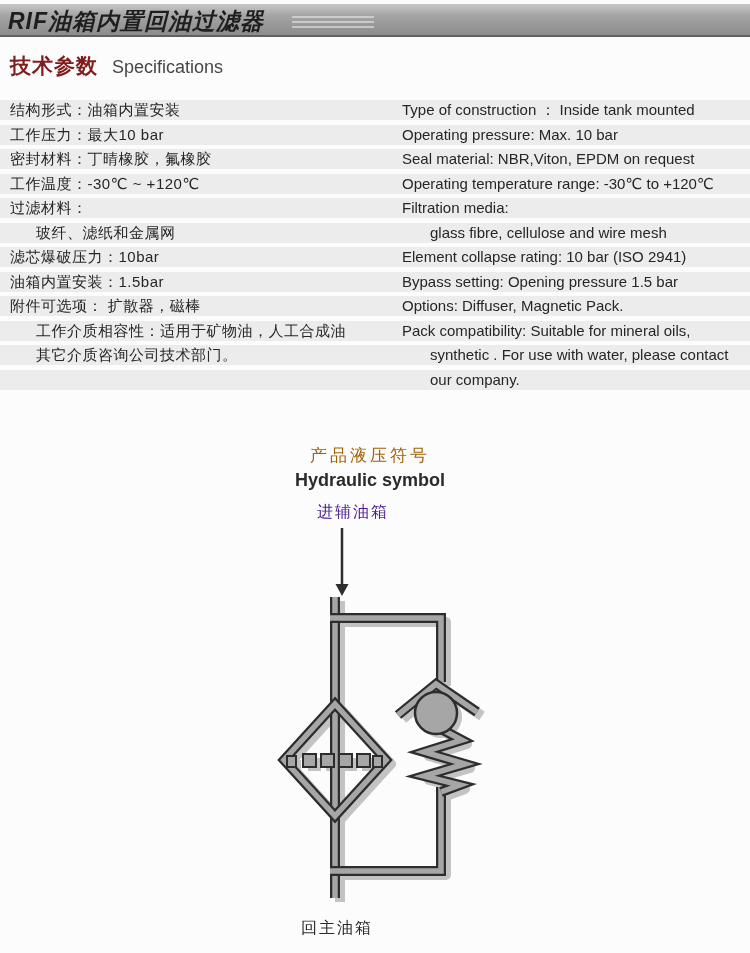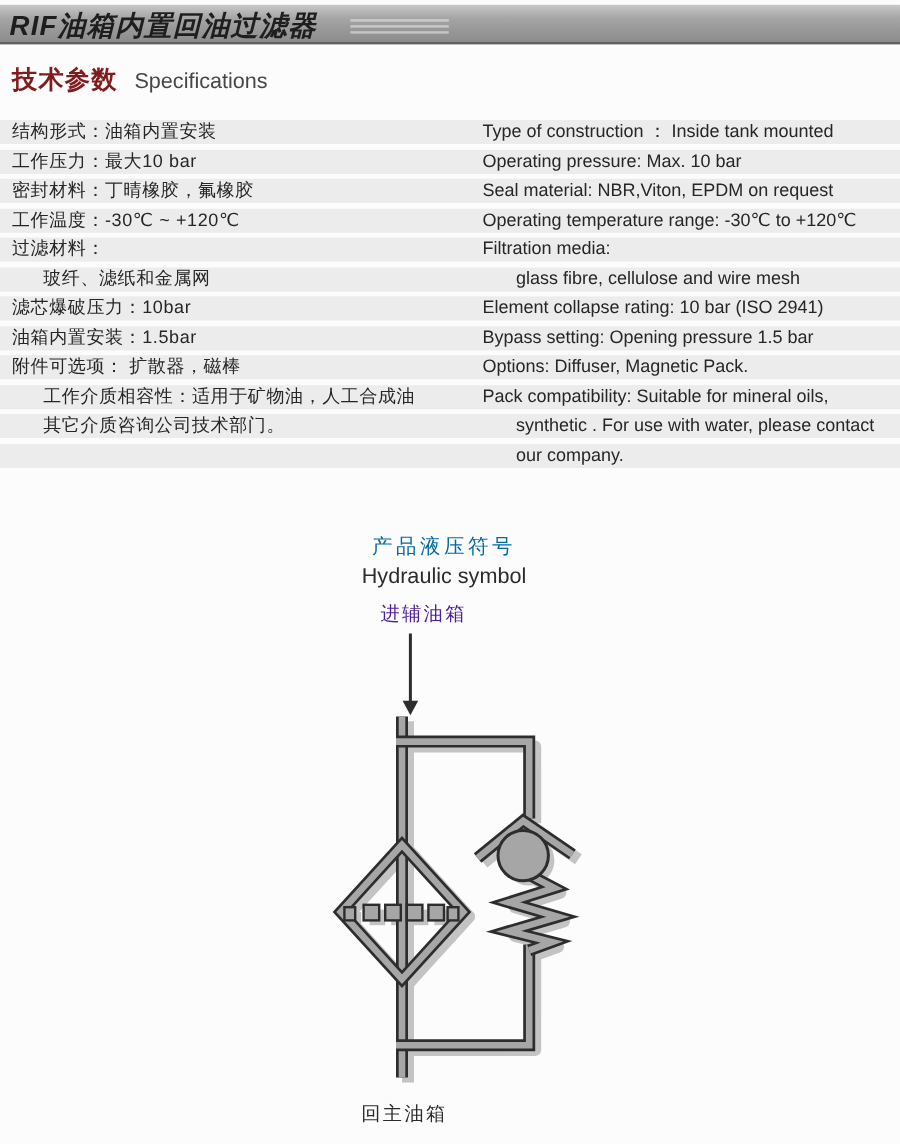--- a/index.html
+++ b/index.html
@@ -25,22 +25,22 @@
   .spec-row{height:20px;margin-bottom:4.5px;background:#ececec;display:flex;
             font-size:15px;line-height:20px;color:#262626;white-space:nowrap;}
   .cell{box-sizing:border-box;overflow:visible;}
   .cell.zh{width:402px;padding-left:10px;letter-spacing:.5px;}
   .cell.en{flex:1;padding-left:0;}
   .cell.zh.indent{padding-left:36px;}
   .cell.en.indent{padding-left:28px;}
 
   
   .diagram-title{position:absolute;left:250px;top:444px;width:240px;text-align:center;}
-  .diagram-title .zh{font-size:17px;color:#0369a1;letter-spacing:3px;}
-  .diagram-title .en{font-size:18px;color:#2b2b2b;margin-top:3px;}
+  .diagram-title .zh{font-size:17px;color:#a16207;letter-spacing:3px;}
+  .diagram-title .en{font-size:18px;color:#2b2b2b;margin-top:3px;font-weight:bold;}
   .inlet-label{position:absolute;left:250px;top:502px;width:206px;text-align:center;
                font-size:16px;letter-spacing:2px;color:#4c1d95;}
   .outlet-label{position:absolute;left:301px;top:918px;font-size:16px;letter-spacing:2px;color:#2b2b2b;}
 
   
   .symbol-svg{position:absolute;left:250px;top:518px;}
   .sh{fill:none;stroke:var(--shadow-gray);stroke-width:10;stroke-linejoin:round;}
   .sh-fill{fill:var(--shadow-gray);stroke:none;}
   .dk{fill:none;stroke:var(--outline-dark);stroke-width:10;stroke-linejoin:miter;}
   .gy{fill:none;stroke:var(--band-gray);stroke-width:5.5;stroke-linejoin:miter;}

